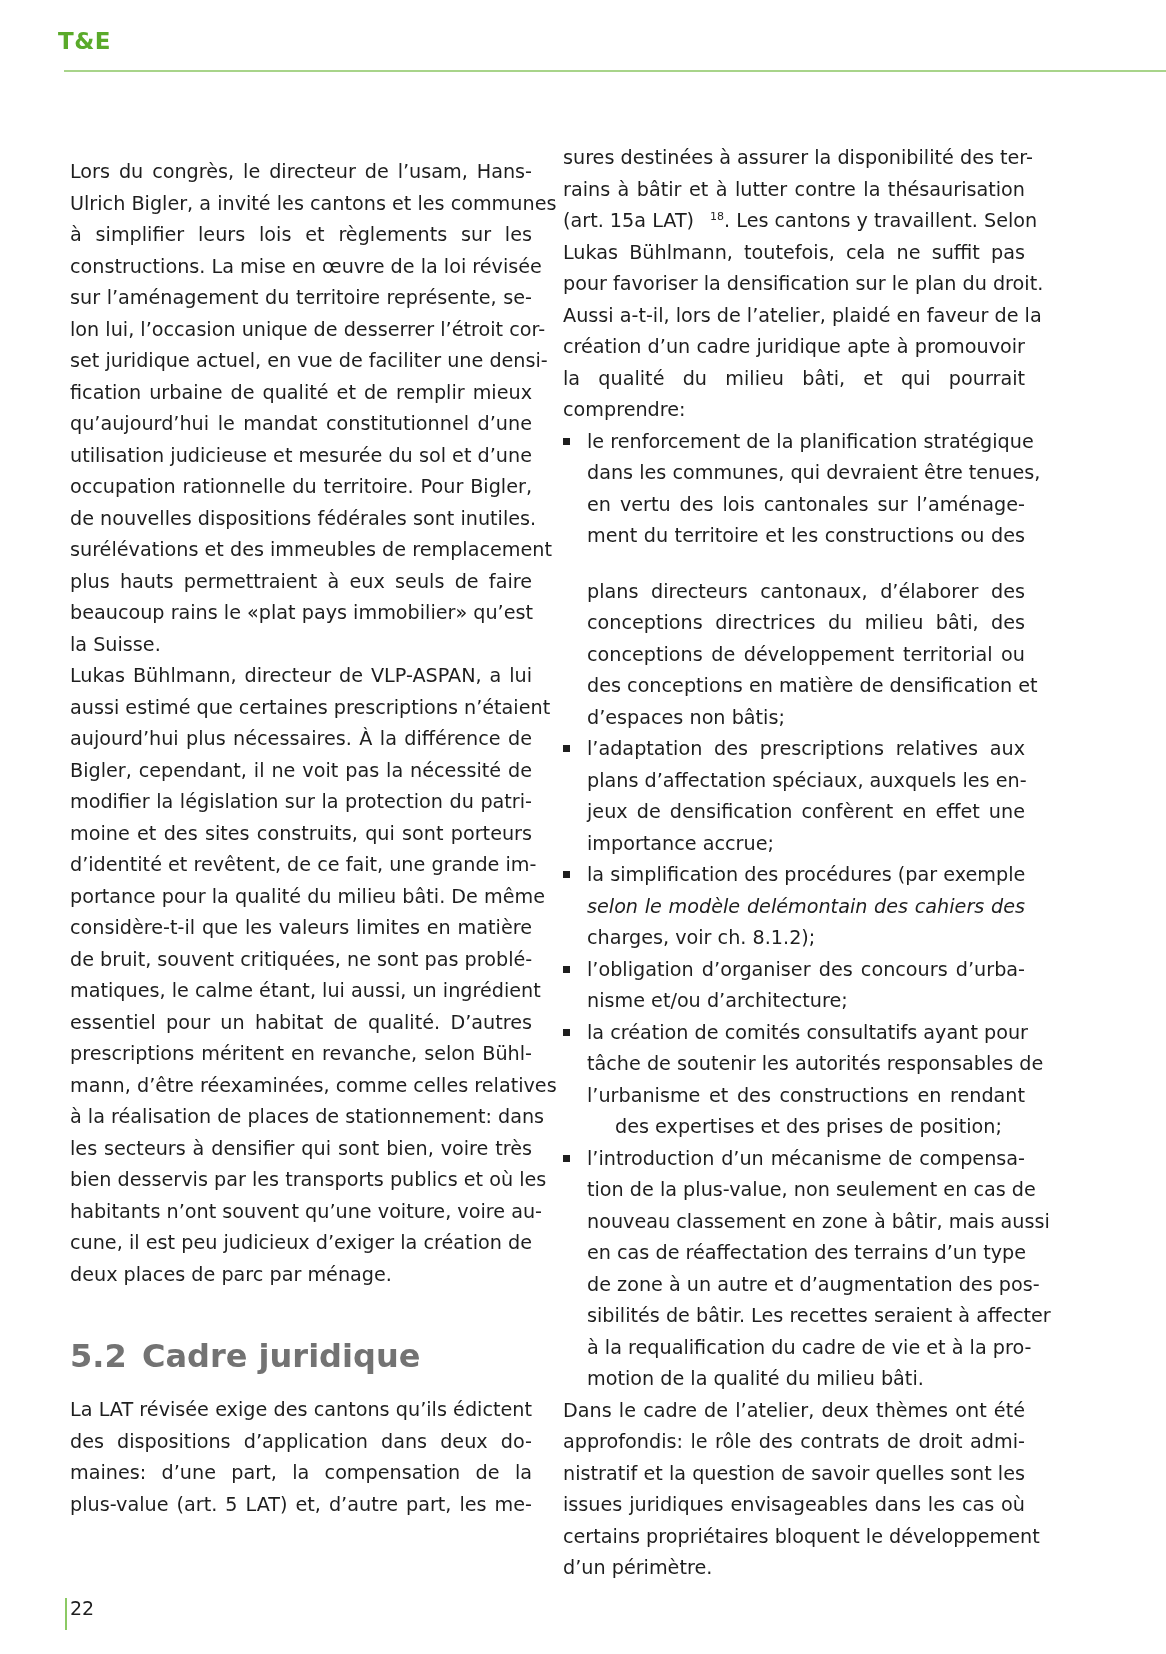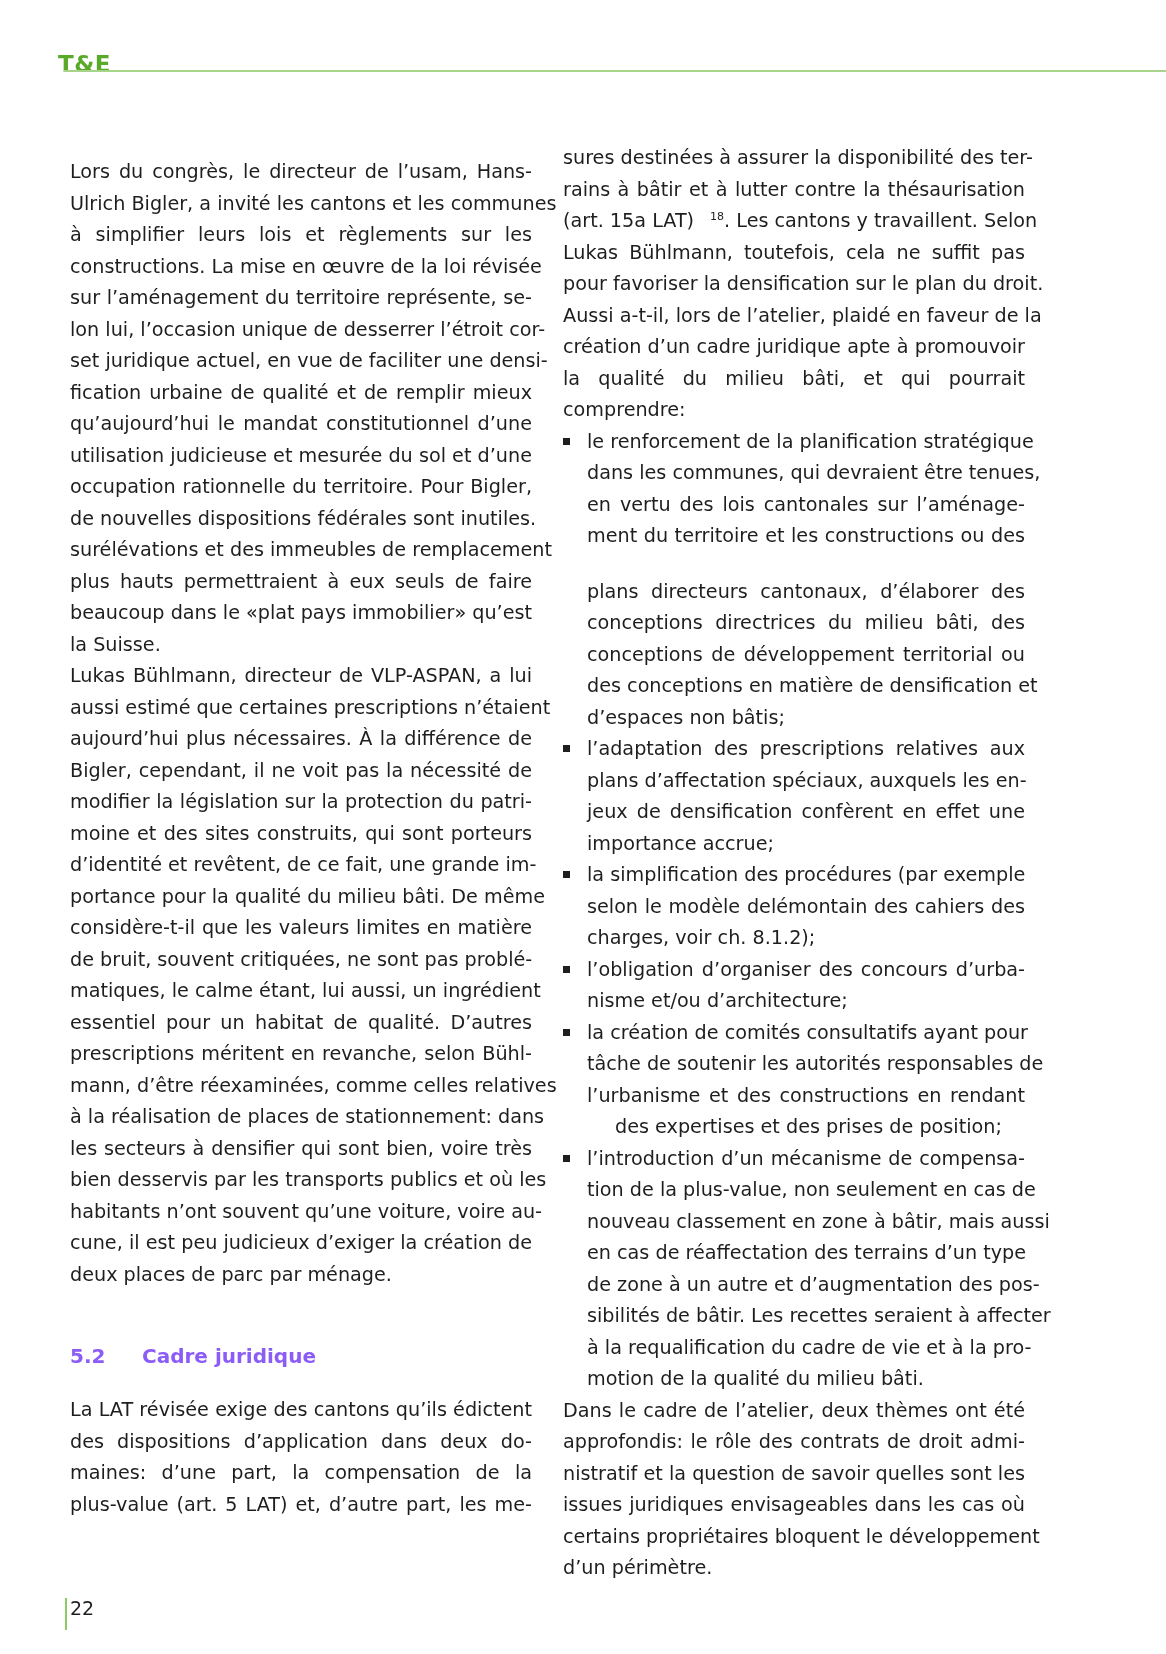--- a/index.html
+++ b/index.html
@@ -1,30 +1,30 @@
 <!DOCTYPE html>
 <html><head>
 <meta charset="utf-8">
 <style>
   html, body { margin: 0; padding: 0; background: #ffffff; }
   body { width: 1166px; height: 1654px; position: relative; overflow: hidden;
          font-family: "DejaVu Sans", sans-serif; color: #1e1e1e; }
-  .header-title { position: absolute; left: 58px; top: 51px; font-size: 23px; font-weight: bold;
+  .header-title { position: absolute; left: 58px; top: 28px; font-size: 23px; font-weight: bold;
                   color: #5aaa2a; letter-spacing: 0.5px; font-family: "DejaVu Sans", sans-serif; }
   .header-rule { position: absolute; left: 64px; right: 0; top: 70px; height: 2px; background: #a8d48a; }
   .col { position: absolute; width: 462px; }
   .col-left { left: 70px; top: 156px; }
   .col-right { left: 563px; top: 142px; }
   .line { height: 31.5px; line-height: 31.5px; font-size: 19.2px; white-space: nowrap;
           text-align: justify; text-align-last: justify; overflow: visible; }
   .line.last { text-align-last: left; }
   .ind { padding-left: 24px; position: relative; }
   .bullet { position: absolute; left: 0; top: 12px; width: 7px; height: 7px; background: #1e1e1e; }
   .gap { height: 46px; }
-  .heading { height: 58px; line-height: 40px; font-size: 20px; font-weight: bold; color: #8b5cf6;
+  .heading { height: 58px; line-height: 40px; font-size: 32px; font-weight: bold; color: #737373;
              font-family: "DejaVu Sans", sans-serif; white-space: nowrap; }
   .heading .num { display: inline-block; width: 72px; }
   sup { font-size: 11px; line-height: 0; vertical-align: super; margin-left: 16px; }
   .page-number { position: absolute; left: 70px; top: 1597px; font-size: 19px; color: #1e1e1e; }
   .page-bar { position: absolute; left: 65px; top: 1598px; width: 2px; height: 32px; background: #8cca64; }
 </style>
 </head>
 <body>
 
 <div class="header-title">T&amp;E</div>
@@ -39,21 +39,21 @@
       <div class="line">sur l’aménagement du territoire représente, se-</div>
       <div class="line">lon lui, l’occasion unique de desserrer l’étroit cor-</div>
       <div class="line">set juridique actuel, en vue de faciliter une densi-</div>
       <div class="line">fication urbaine de qualité et de remplir mieux</div>
       <div class="line">qu’aujourd’hui le mandat constitutionnel d’une</div>
       <div class="line">utilisation judicieuse et mesurée du sol et d’une</div>
       <div class="line">occupation rationnelle du territoire. Pour Bigler,</div>
       <div class="line">de nouvelles dispositions fédérales sont inutiles.</div>
       <div class="line">surélévations et des immeubles de remplacement</div>
       <div class="line">plus hauts permettraient à eux seuls de faire</div>
-      <div class="line">beaucoup dans le «plat pays immobilier» qu’est</div>
+      <div class="line">beaucoup rains le «plat pays immobilier» qu’est</div>
       <div class="line last">la Suisse.</div>
     </div>
   <div id="p2">
       <div class="line">Lukas Bühlmann, directeur de VLP-ASPAN, a lui</div>
       <div class="line">aussi estimé que certaines prescriptions n’étaient</div>
       <div class="line">aujourd’hui plus nécessaires. À la différence de</div>
       <div class="line">Bigler, cependant, il ne voit pas la nécessité de</div>
       <div class="line">modifier la législation sur la protection du patri-</div>
       <div class="line">moine et des sites construits, qui sont porteurs</div>
       <div class="line">d’identité et revêtent, de ce fait, une grande im-</div>
@@ -140,21 +140,21 @@
         <div class="line ind last">
           <span style="display: block; text-align: justify; text-align-last: left;">importance accrue;</span>
         </div>
       </div>
       <div>
         <div class="line ind">
           <span class="bullet"></span>
           <span style="display: block; text-align: justify; text-align-last: justify;">la simplification des procédures (par exemple</span>
         </div>
         <div class="line ind">
-          <span style="display: block; text-align: justify; text-align-last: justify;">selon le modèle delémontain des cahiers des</span>
+          <span style="display: block; text-align: justify; text-align-last: justify; font-style: italic;">selon le modèle delémontain des cahiers des</span>
         </div>
         <div class="line ind last">
           <span style="display: block; text-align: justify; text-align-last: left;">charges, voir ch. 8.1.2);</span>
         </div>
       </div>
       <div>
         <div class="line ind">
           <span class="bullet"></span>
           <span style="display: block; text-align: justify; text-align-last: justify;">l’obligation d’organiser des concours d’urba-</span>
         </div>

